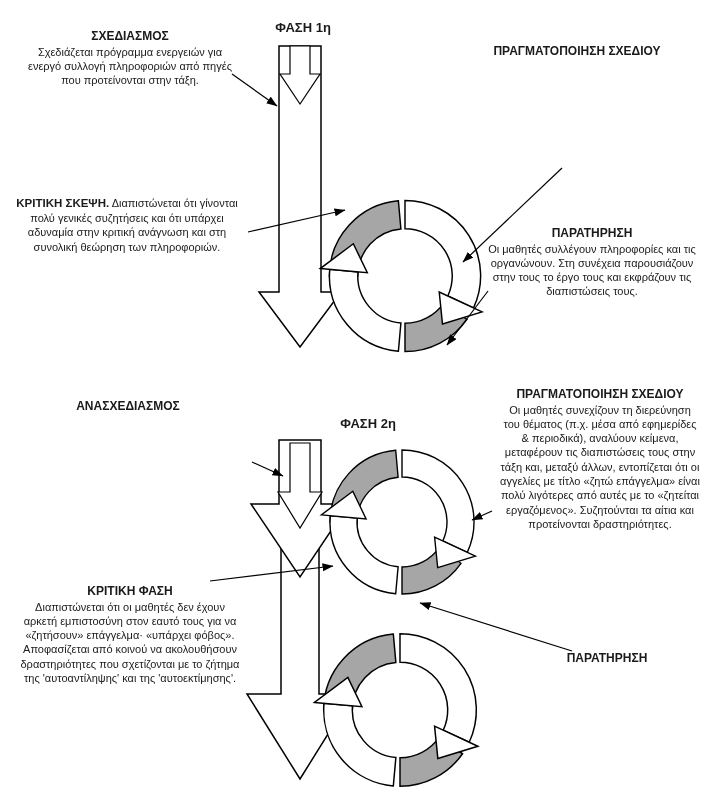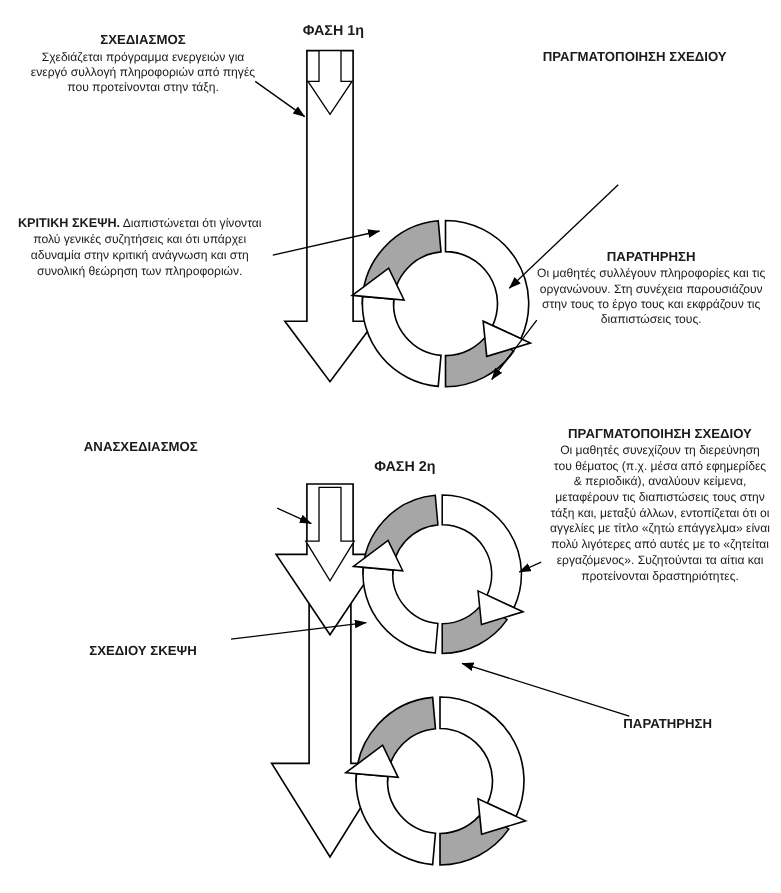--- a/index.html
+++ b/index.html
@@ -95,18 +95,19 @@
 <div class="tblock" style="left:8px; top:399px; width:240px;">
   <div class="btitle">ΑΝΑΣΧΕΔΙΑΣΜΟΣ</div>
 </div>
 
 <div class="tblock" style="left:500px; top:387px; width:200px;">
   <div class="btitle">ΠΡΑΓΜΑΤΟΠΟΙΗΣΗ ΣΧΕΔΙΟΥ</div>
   <div>Οι μαθητές συνεχίζουν τη διερεύνηση του θέματος (π.χ. μέσα από εφημερίδες &amp; περιοδικά), αναλύουν κείμενα, μεταφέρουν τις διαπιστώσεις τους στην τάξη και, μεταξύ άλλων, εντοπίζεται ότι οι αγγελίες με τίτλο «ζητώ επάγγελμα» είναι πολύ λιγότερες από αυτές με το «ζητείται εργαζόμενος». Συζητούνται τα αίτια και προτείνονται δραστηριότητες.</div>
 </div>
 
 <div class="tblock" style="left:18px; top:584px; width:224px;">
-  <div class="btitle">ΣΧΕΔΙΟΥ ΣΚΕΨΗ</div>
+  <div class="btitle">ΚΡΙΤΙΚΗ ΦΑΣΗ</div>
+  <div>Διαπιστώνεται ότι οι μαθητές δεν έχουν αρκετή εμπιστοσύνη στον εαυτό τους για να «ζητήσουν» επάγγελμα· «υπάρχει φόβος». Αποφασίζεται από κοινού να ακολουθήσουν δραστηριότητες που σχετίζονται με το ζήτημα της 'αυτοαντίληψης' και της 'αυτοεκτίμησης'.</div>
 </div>
 
 <div class="tblock" style="left:508px; top:651px; width:198px;">
   <div class="btitle">ΠΑΡΑΤΗΡΗΣΗ</div>
 </div>
 
 </body></html>

